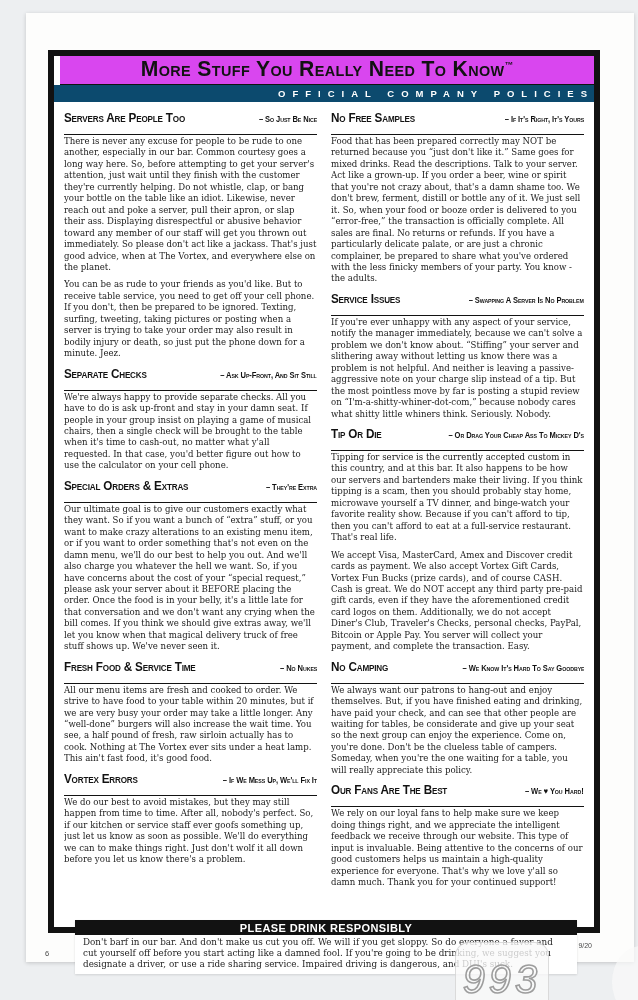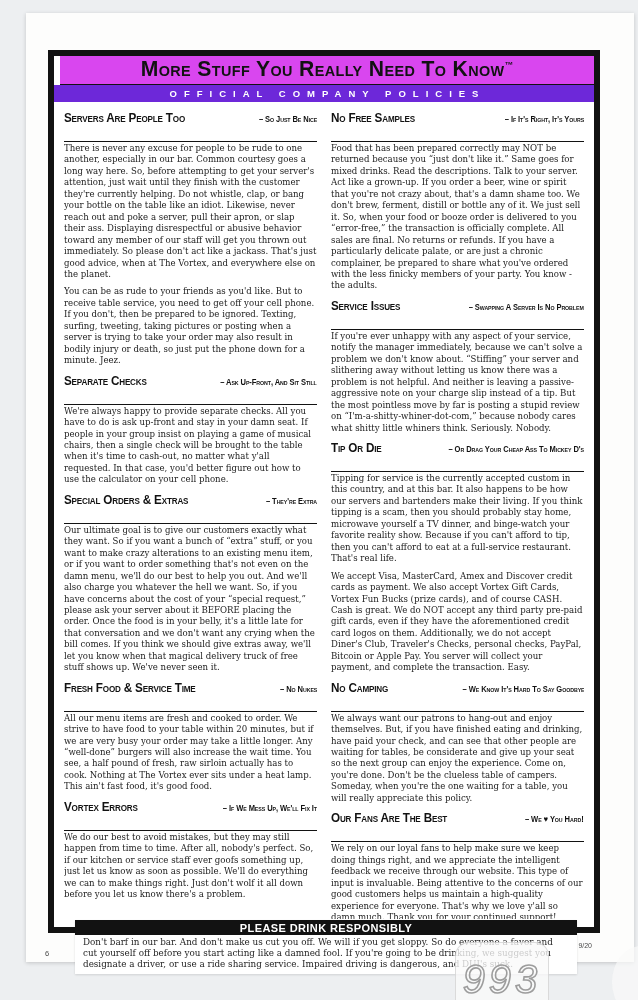--- a/index.html
+++ b/index.html
@@ -21,34 +21,34 @@
     height:28px;display:flex;align-items:flex-start;justify-content:center;
     background:#d946ef;border-bottom:1px solid #121212;margin-left:6px;
   }
   .title-band .t{
     font-family:"Liberation Sans", sans-serif;font-weight:700;
     font-variant:small-caps;font-size:22px;letter-spacing:.4px;color:#121212;
     transform:scaleX(.96);white-space:nowrap;
   }
   .title-band .tm{font-size:9px;vertical-align:super;font-variant:normal;letter-spacing:0;}
   .subtitle-bar{
-    height:17px;background:#6d28d9;display:flex;align-items:center;justify-content:center;
+    height:17px;background:#0c4a6e;display:flex;align-items:center;justify-content:flex-end;
   }
   .subtitle-bar span{
     font-family:"Liberation Sans", sans-serif;font-weight:700;font-size:9.5px;
     color:#fff;letter-spacing:7px;white-space:nowrap;text-indent:7px;
   }
   .content{
     display:flex;gap:14px;padding:5px 10px 0 10px;height:812px;overflow:hidden;
   }
   .col{flex:1 1 0;min-width:0;overflow:hidden;}
   .sec{margin-top:3px;}
   .h-row{
     display:flex;justify-content:space-between;align-items:baseline;
-    border-bottom:1.8px solid #121212;padding-bottom:16px;gap:19px;
+    border-bottom:1.8px solid #121212;padding-bottom:9px;gap:19px;
   }
   .h-main{
     font-family:"Liberation Sans", sans-serif;font-weight:700;
     font-variant:small-caps;font-size:13px;letter-spacing:-.2px;color:#121212;
     transform:scaleX(.9);transform-origin:left bottom;white-space:nowrap;
   }
   .h-tag{
     font-family:"Liberation Sans", sans-serif;font-weight:700;
     font-variant:small-caps;font-size:8.6px;letter-spacing:-.1px;color:#121212;
     transform:scaleX(.88);transform-origin:right bottom;white-space:nowrap;

